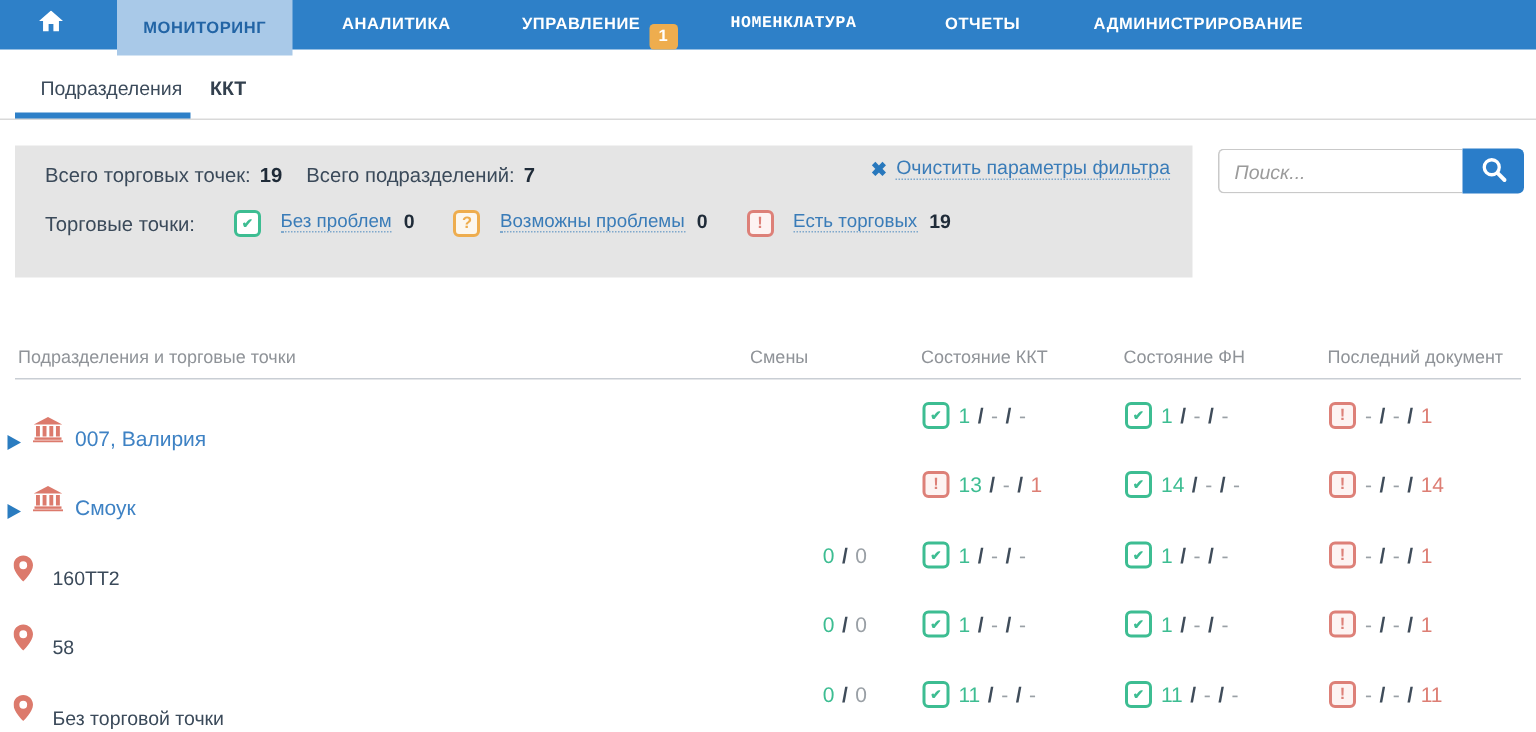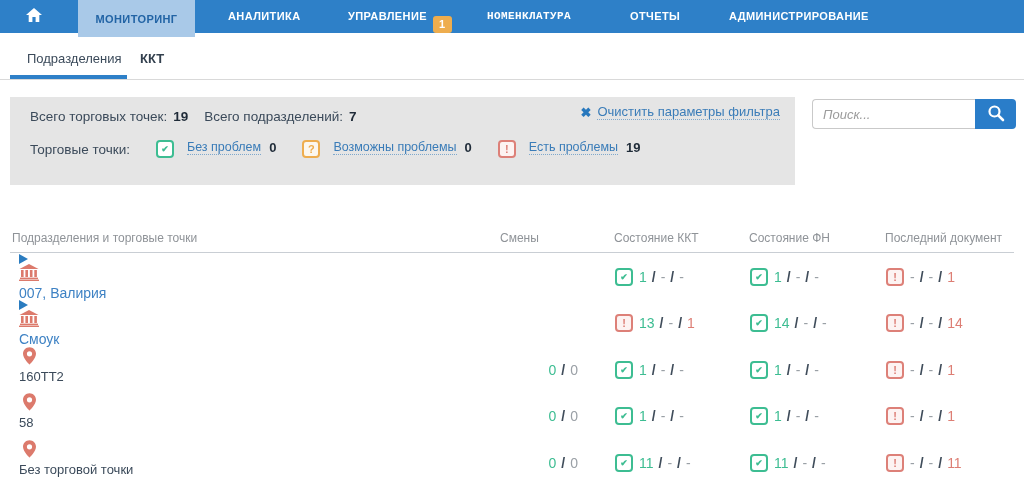--- a/index.html
+++ b/index.html
@@ -47,21 +47,21 @@
   
   .col-header{position:absolute;top:231px;font-size:12px;color:#8f9398;white-space:nowrap;}
   .ch-name{left:12px;}
   .ch-shifts{left:500px;width:78px;text-align:left;}
   .ch-kkt{left:614px;}
   .ch-fn{left:749px;}
   .ch-doc{left:885px;}
   .header-divider{position:absolute;top:252px;left:10px;width:1004px;height:1px;background:#c9ced4;}
 
   .row{position:absolute;left:0;width:1024px;height:46px;}
-  .cell-name{position:absolute;left:19px;top:0;height:100%;display:flex;align-items:flex-start;flex-direction:column;}
+  .cell-name{position:absolute;left:5px;top:0;height:100%;display:flex;align-items:flex-end;}
   .expander{width:0;height:0;border-left:9px solid #2a7cc0;border-top:5.5px solid transparent;border-bottom:5.5px solid transparent;margin-right:8px;cursor:pointer;}
   .bank-icon{margin-right:8px;}
   .pin-icon{margin-left:4px;margin-right:13px;}
   .name-link{color:#3e82c4;font-size:14px;cursor:pointer;}
   .name-plain{color:#3b4a5a;font-size:13px;}
   .cell-shifts{position:absolute;left:500px;width:78px;top:0;height:100%;display:flex;align-items:center;justify-content:flex-end;}
   .cell-kkt{position:absolute;left:615px;top:0;height:100%;display:flex;align-items:center;}
   .cell-fn{position:absolute;left:750px;top:0;height:100%;display:flex;align-items:center;}
   .cell-doc{position:absolute;left:886px;top:0;height:100%;display:flex;align-items:center;}
 
@@ -123,21 +123,21 @@
         <span class="flink">Без проблем</span>
         <b>0</b>
       </span>
       <span class="status-item">
         <span class="status-icon" data-kind="question"></span>
         <span class="flink">Возможны проблемы</span>
         <b>0</b>
       </span>
       <span class="status-item">
         <span class="status-icon" data-kind="excl"></span>
-        <span class="flink">Есть проблемы</span>
+        <span class="flink">Есть торговых</span>
         <b>19</b>
       </span>
     </div>
     <div class="clear-filter">
       <span class="x-icon">✖</span>
       <span class="flink">Очистить параметры фильтра</span>
     </div>
   </div>
 
   <div class="search-box">

